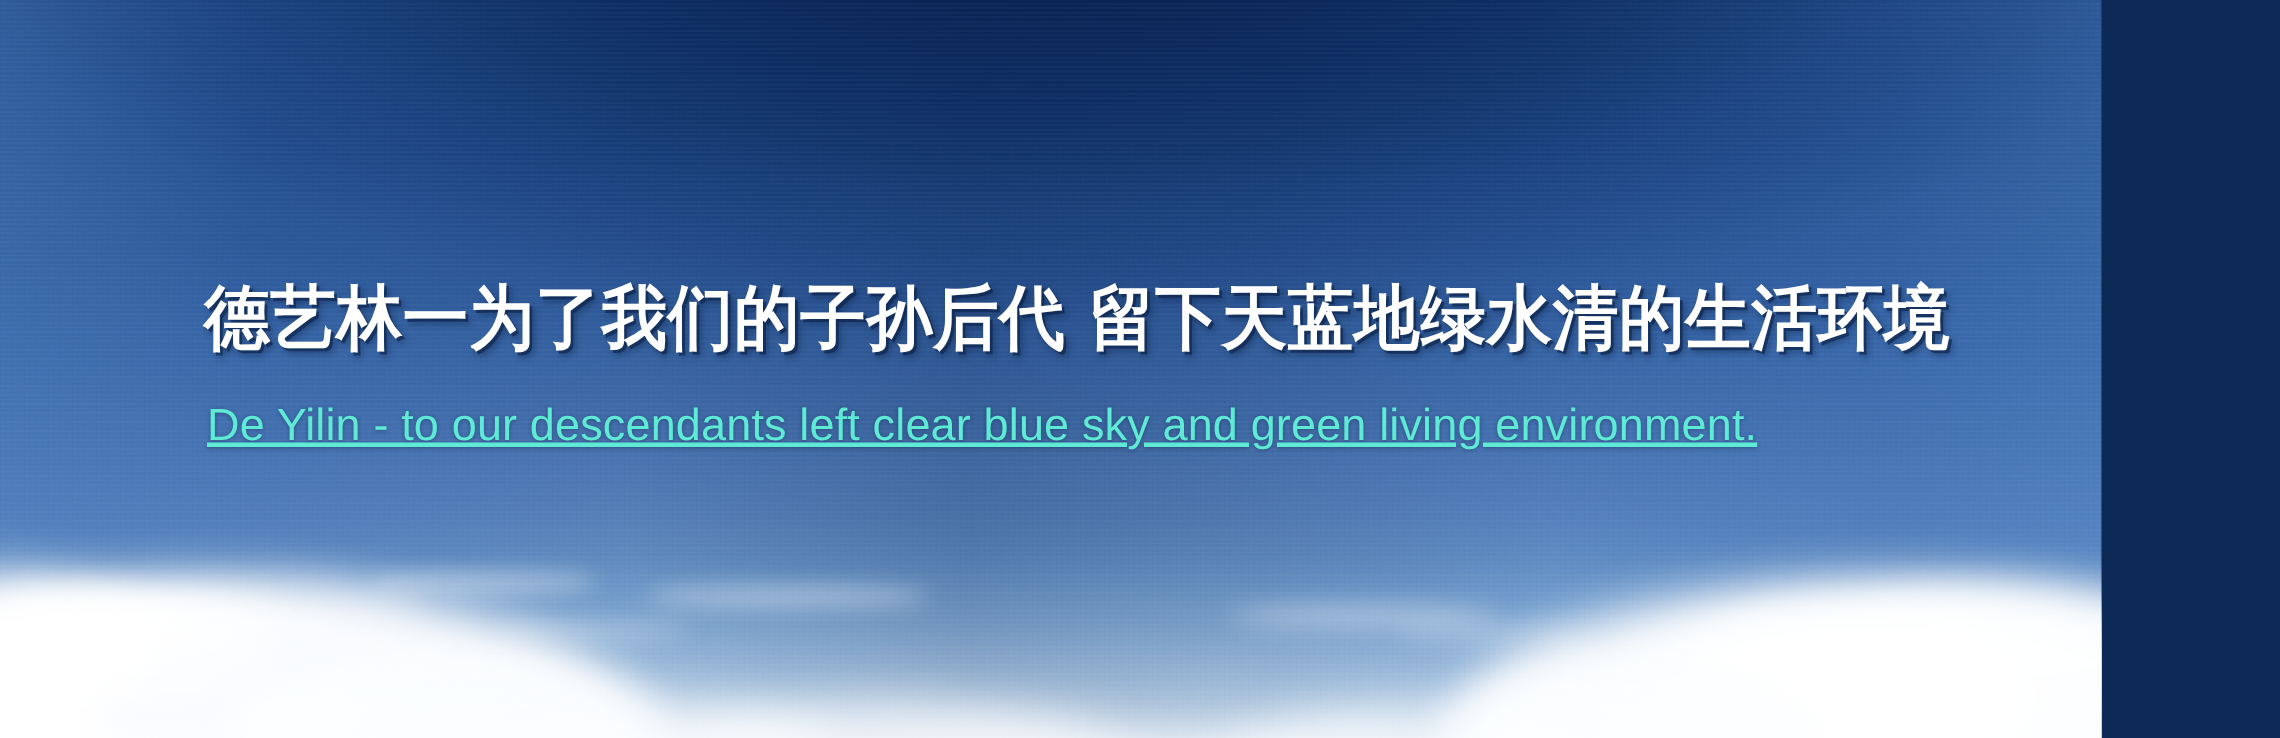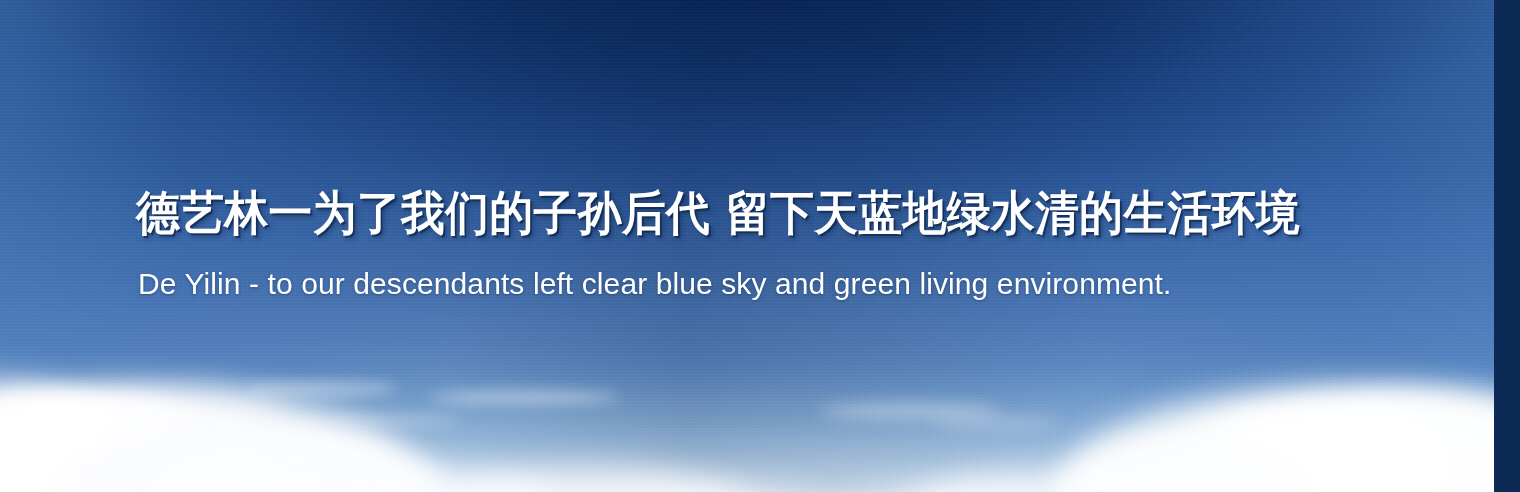--- a/index.html
+++ b/index.html
@@ -3,25 +3,26 @@
 <meta charset="utf-8">
 <title>De Yilin Banner</title>
 <style>
   html, body {
     margin: 0;
     padding: 0;
     background: #0d2a57;
   }
   #banner {
     position: relative;
-    width: 1494px;
+    width: 1388px;
     height: 492px;
     overflow: hidden;
     font-family: "Liberation Sans", sans-serif;
     background: #163c75;
+    padding-left: 13px;
   }
 
   
 
   
   .sky-vertical {
     position: absolute;
     inset: 0;
     background: linear-gradient(to bottom,
       #153c77 0%,
@@ -156,23 +157,24 @@
       3px 3px 5px rgba(8,26,60,0.42);
   }
 
   .subline-en {
     margin: 26px 0 0 2px;
     font-family: "Liberation Sans", sans-serif;
     font-size: 30px;
     font-weight: 400;
     line-height: 1.2;
     letter-spacing: 0.1px;
-    color: #ffffff;
+    color: #5eead4;
     white-space: nowrap;
     text-shadow: 0 1px 3px rgba(10,30,66,0.40);
+    text-decoration: underline;
   }
 </style>
 </head>
 <body>
 
 <div id="banner">
 
   <div class="sky-vertical"></div>
   <div class="sky-horizontal"></div>
   <div class="sky-topcap"></div>

